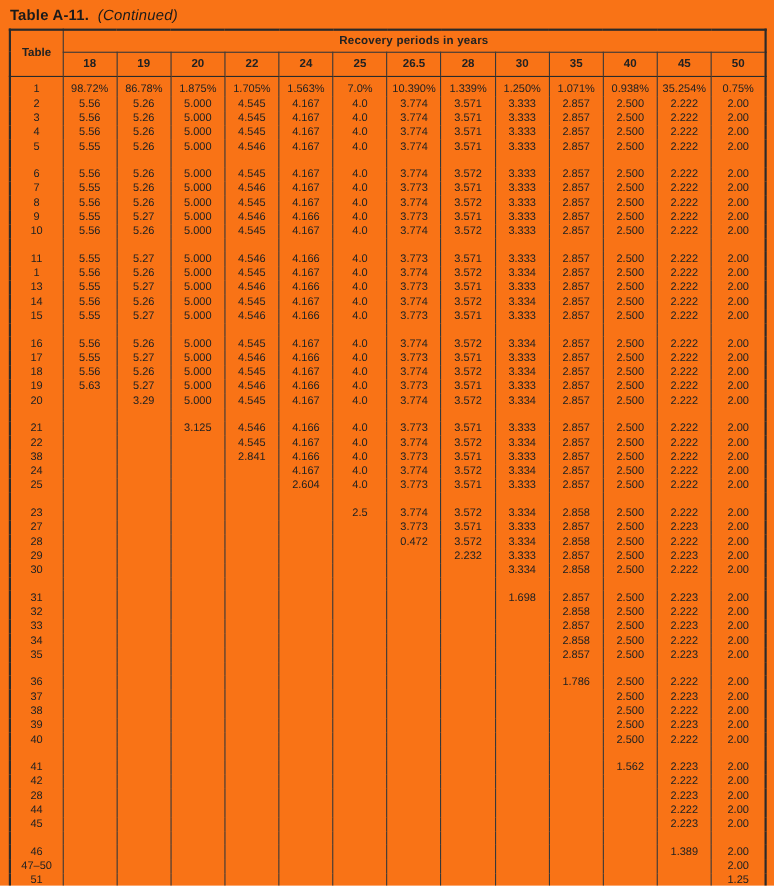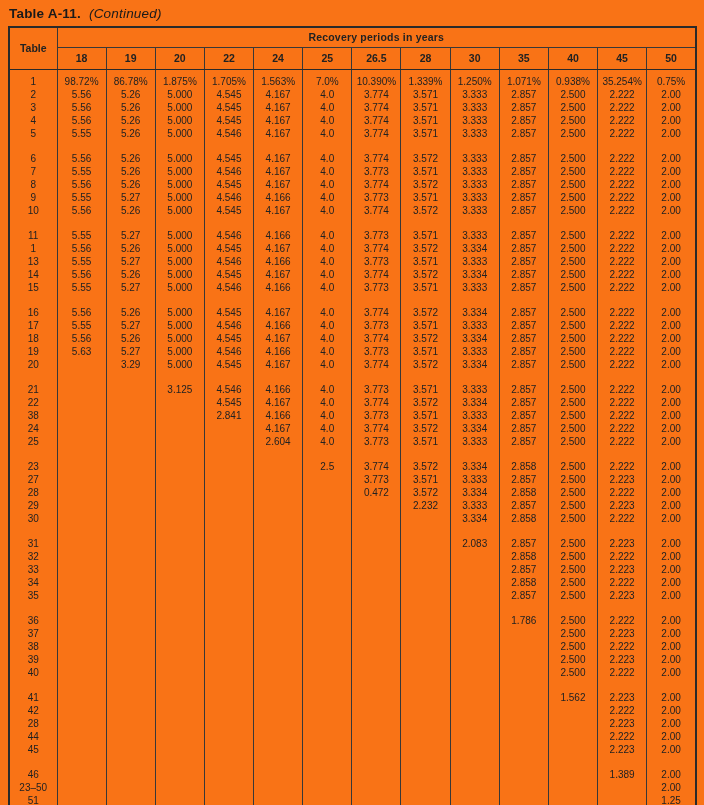--- a/index.html
+++ b/index.html
@@ -713,21 +713,21 @@
         <tr>
           <td class="year-cell">31</td>
           <td></td>
           <td></td>
           <td></td>
           <td></td>
           <td></td>
           <td></td>
           <td></td>
           <td></td>
-          <td>2.083</td>
+          <td>1.698</td>
           <td>2.857</td>
           <td>2.500</td>
           <td>2.223</td>
           <td>2.00</td>
         </tr>
         <tr>
           <td class="year-cell">32</td>
           <td></td>
           <td></td>
           <td></td>
@@ -1020,21 +1020,21 @@
           <td></td>
           <td></td>
           <td></td>
           <td></td>
           <td></td>
           <td></td>
           <td>1.389</td>
           <td>2.00</td>
         </tr>
         <tr>
-          <td class="year-cell">23–50</td>
+          <td class="year-cell">47–50</td>
           <td></td>
           <td></td>
           <td></td>
           <td></td>
           <td></td>
           <td></td>
           <td></td>
           <td></td>
           <td></td>
           <td></td>

